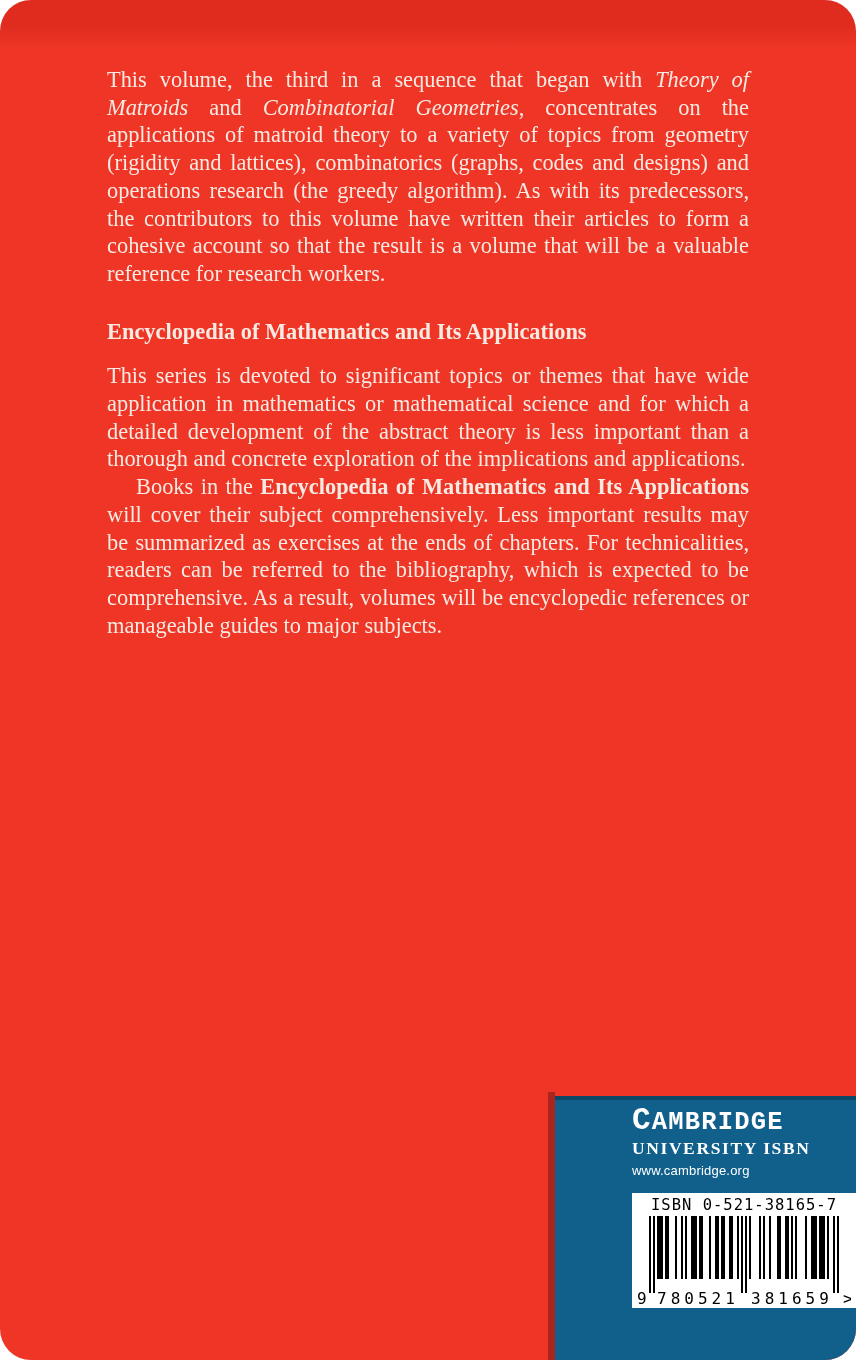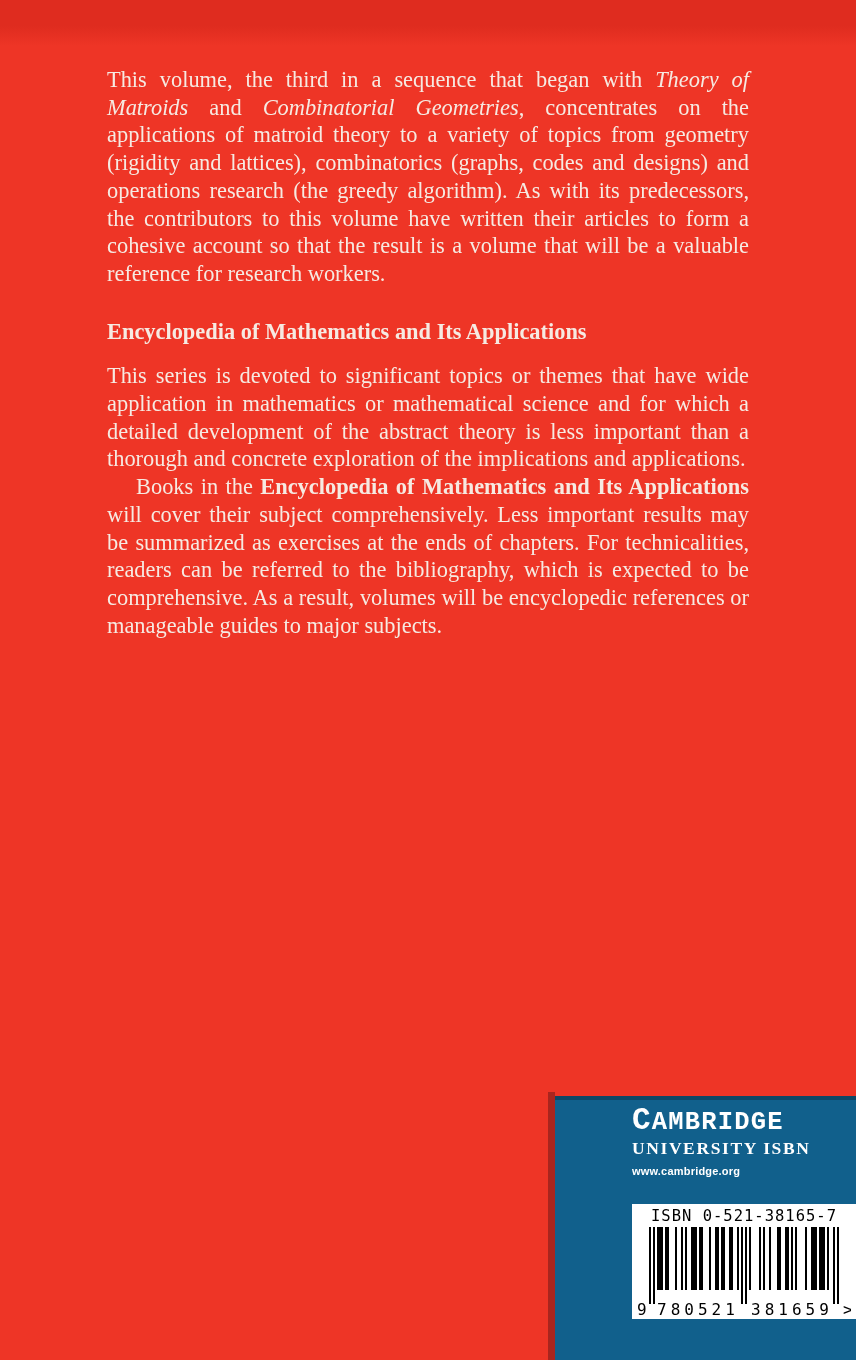--- a/index.html
+++ b/index.html
@@ -12,20 +12,21 @@
     --barcode-ink:#000000;
   }
   *{margin:0;padding:0;box-sizing:border-box;}
   html,body{width:856px;}
   body{font-family:"Liberation Serif","DejaVu Serif",serif;}
   .cover{
     position:relative;
     width:856px;height:1360px;
     background:linear-gradient(180deg,var(--cover-red-dark) 0px,var(--cover-red-dark) 26px,var(--cover-red) 46px);
     overflow:hidden;
+    border-radius:31px;
   }
   .text-block{
     position:absolute;
     left:107px;top:66px;width:642px;
     color:var(--text-cream);
     font-size:22.4px;line-height:27.7px;
     text-align:justify;
   }
   .text-block p{margin:0;}
   .run-italic{font-style:italic;}
@@ -62,28 +63,28 @@
   .university-press{
     font-family:"Liberation Serif","DejaVu Serif",serif;
     font-weight:bold;
     font-size:17.5px;
     letter-spacing:1.6px;
     line-height:21px;
     white-space:nowrap;
   }
   .website{
     font-family:"Liberation Sans","DejaVu Sans",sans-serif;
-    font-weight:bold;
-    font-size:11px;
+    font-weight:normal;
+    font-size:13px;
     line-height:24px;
     letter-spacing:.2px;
   }
   .barcode-box{
     width:224px;
-    margin-top:21px;
+    margin-top:10px;
     background:var(--barcode-bg);
     padding:3px 5px 2px 5px;
   }
   .isbn-label{
     font-family:"DejaVu Sans Mono","Liberation Mono",monospace;
     color:var(--barcode-ink);
     font-size:15.5px;
     letter-spacing:1px;
     text-align:center;
     line-height:19px;

